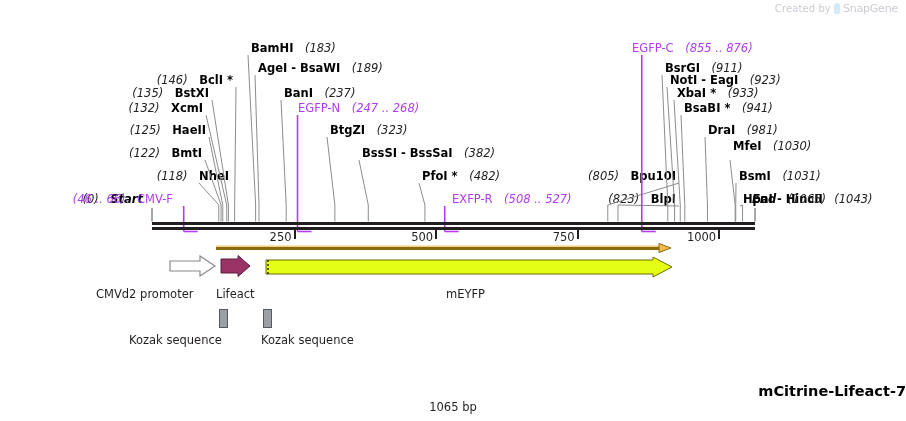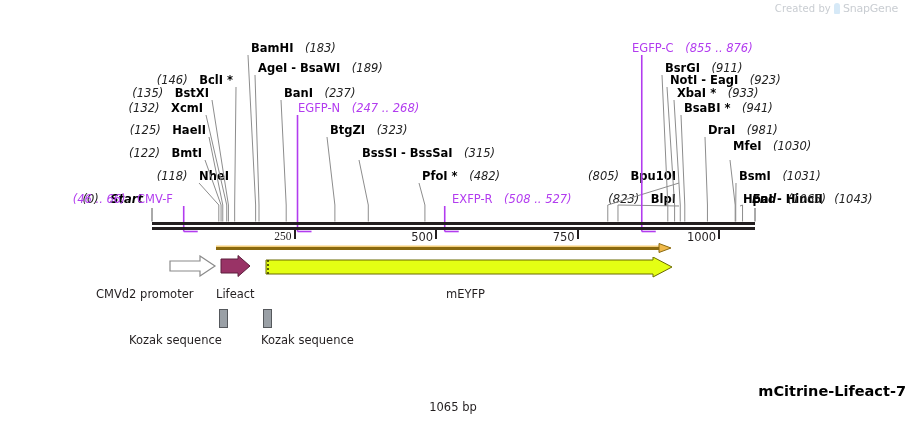--- a/index.html
+++ b/index.html
@@ -59,21 +59,21 @@
       <div class="lbl" style="top: 147px; left: 202px; transform: translateX(-100%);"><span class="pos">(122)</span> <span class="nm">BmtI</span></div>
       <div class="lbl" style="top: 124px; left: 206px; transform: translateX(-100%);"><span class="pos">(125)</span> <span class="nm">HaeII</span></div>
       <div class="lbl" style="top: 102px; left: 203px; transform: translateX(-100%);"><span class="pos">(132)</span> <span class="nm">XcmI</span></div>
       <div class="lbl" style="top: 87px; left: 209px; transform: translateX(-100%);"><span class="pos">(135)</span> <span class="nm">BstXI</span></div>
       <div class="lbl" style="top: 74px; left: 233px; transform: translateX(-100%);"><span class="pos">(146)</span> <span class="nm">BclI *</span></div>
       <div class="lbl" style="top: 42px; left: 251px;"><span class="nm">BamHI</span> <span class="pos">(183)</span></div>
       <div class="lbl" style="top: 62px; left: 258px;"><span class="nm">AgeI - BsaWI</span> <span class="pos">(189)</span></div>
       <div class="lbl" style="top: 87px; left: 284px;"><span class="nm">BanI</span> <span class="pos">(237)</span></div>
       <div class="lbl primer" style="top: 102px; left: 298px;"><span class="nm">EGFP-N</span> <span class="pos">(247 .. 268)</span></div>
       <div class="lbl" style="top: 124px; left: 330px;"><span class="nm">BtgZI</span> <span class="pos">(323)</span></div>
-      <div class="lbl" style="top: 147px; left: 362px;"><span class="nm">BssSI - BssSaI</span> <span class="pos">(315)</span></div>
+      <div class="lbl" style="top: 147px; left: 362px;"><span class="nm">BssSI - BssSaI</span> <span class="pos">(382)</span></div>
       <div class="lbl" style="top: 170px; left: 422px;"><span class="nm">PfoI *</span> <span class="pos">(482)</span></div>
       <div class="lbl primer" style="top: 193px; left: 452px;"><span class="nm">EXFP-R</span> <span class="pos">(508 .. 527)</span></div>
       <div class="lbl" style="top: 170px; left: 676px; transform: translateX(-100%);"><span class="pos">(805)</span> <span class="nm">Bpu10I</span></div>
       <div class="lbl" style="top: 193px; left: 676px; transform: translateX(-100%);"><span class="pos">(823)</span> <span class="nm">BlpI</span></div>
       <div class="lbl primer" style="top: 42px; left: 632px;"><span class="nm">EGFP-C</span> <span class="pos">(855 .. 876)</span></div>
       <div class="lbl" style="top: 62px; left: 665px;"><span class="nm">BsrGI</span> <span class="pos">(911)</span></div>
       <div class="lbl" style="top: 74px; left: 670px;"><span class="nm">NotI - EagI</span> <span class="pos">(923)</span></div>
       <div class="lbl" style="top: 87px; left: 677px;"><span class="nm">XbaI *</span> <span class="pos">(933)</span></div>
       <div class="lbl" style="top: 102px; left: 684px;"><span class="nm">BsaBI *</span> <span class="pos">(941)</span></div>
       <div class="lbl" style="top: 124px; left: 708px;"><span class="nm">DraI</span> <span class="pos">(981)</span></div>
@@ -116,21 +116,21 @@
       <polyline points="736,183 735.7492957746479,205 735.7492957746479,221.5" fill="none" stroke="#8d8d8d" stroke-width="1"></polyline>
       <polyline points="740,206 742.5436619718309,205 742.5436619718309,221.5" fill="none" stroke="#8d8d8d" stroke-width="1"></polyline>
       <line x1="755" y1="208" x2="755" y2="221.5" stroke="#555" stroke-width="1"></line>
     </svg>
 
   <div class="backbone" style="left:152px;top:221.5px;width:603px;height:3px;"></div>
   <div class="backbone" style="left:152px;top:226.5px;width:603px;height:3px;"></div>
 
   <div id="ruler">
       <div class="tick" style="left: 293.549px; top: 230px; height: 9px;"></div>
-      <div class="ticklbl" style="left: 291.549px; top: 230px; transform: translateX(-100%); font-family: Liberation Serif, serif;">250</div>
+      <div class="ticklbl" style="left: 291.549px; top: 230px; transform: translateX(-100%);">250</div>
       <div class="tick" style="left: 435.099px; top: 230px; height: 9px;"></div>
       <div class="ticklbl" style="left: 433.099px; top: 230px; transform: translateX(-100%);">500</div>
       <div class="tick" style="left: 576.648px; top: 230px; height: 9px;"></div>
       <div class="ticklbl" style="left: 574.648px; top: 230px; transform: translateX(-100%);">750</div>
       <div class="tick" style="left: 718.197px; top: 230px; height: 9px;"></div>
       <div class="ticklbl" style="left: 716.197px; top: 230px; transform: translateX(-100%);">1000</div>
     </div>
 
   <svg class="primerline" style="left:215px;top:243px;" width="460" height="10">
     <line x1="1" y1="5" x2="446" y2="5" stroke="#8a6a10" stroke-width="4"></line>

